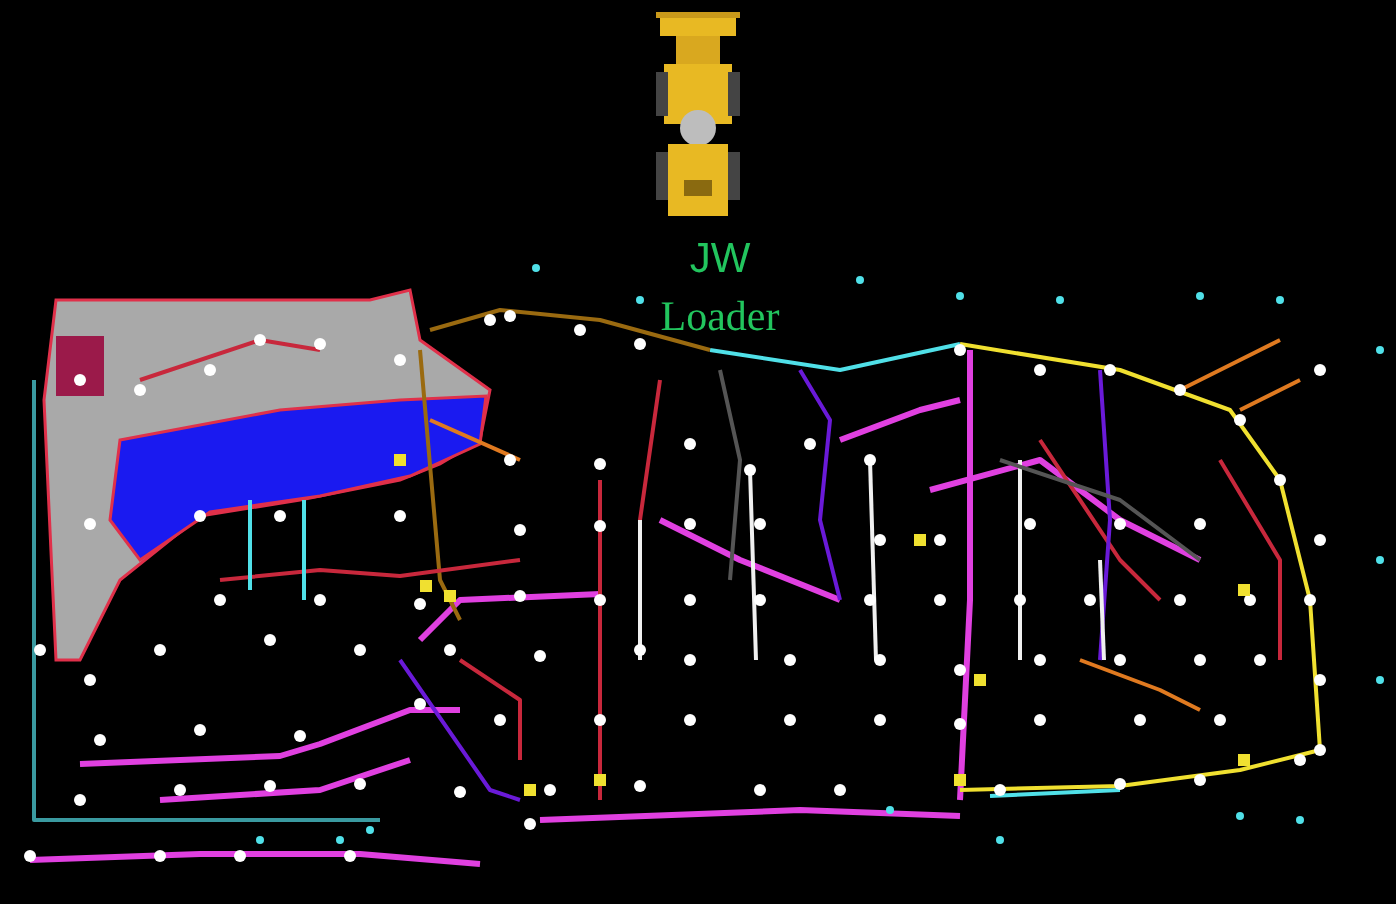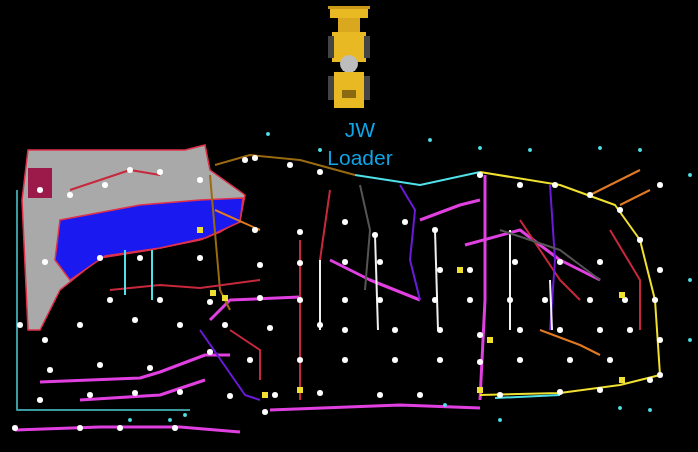--- a/index.html
+++ b/index.html
@@ -1,20 +1,20 @@
 <!DOCTYPE html>
 <html><head>
 <meta charset="utf-8">
 <style>
   html,body{margin:0;padding:0;background:#000;}
   body{width:698px;height:452px;overflow:hidden;position:relative;font-family:"Liberation Sans",sans-serif;}
   #map{position:absolute;left:0;top:0;width:698px;height:452px;}
   .equip{position:absolute;left:326px;top:6px;width:46px;height:104px;}
-  .equip-label{position:absolute;left:300px;width:120px;text-align:center;color:#0ea5e9;font-size:21px;line-height:24px;font-family:"Liberation Sans",sans-serif;}
-  .l1{top:118px;} .l2{top:146px;}
+  .equip-label{position:absolute;left:300px;width:120px;text-align:center;color:#22c55e;font-size:21px;line-height:24px;font-family:"Liberation Sans",sans-serif;}
+  .l1{top:118px;} .l2{top:146px;font-family:Liberation Serif, serif;}
 </style>
 </head>
 <body>
 
 <svg id="map" viewBox="0 0 698 452" xmlns="http://www.w3.org/2000/svg">
   <g>
     <polygon id="stope-outline" fill="#a9a9a9" stroke="#e0304a" stroke-width="1.5" points="28,150 185,150 205,145 210,170 245,195 240,220 220,232 200,240 150,250 100,258 60,290 40,330 28,330 22,200"></polygon>
     <polygon id="stope-blue" fill="#1a1af0" stroke="#e0304a" stroke-width="1.5" points="60,220 140,205 200,200 243,198 240,222 205,238 160,248 105,256 70,280 55,260"></polygon>
     <polygon id="stope-maroon" fill="#9b1a4a" points="28,168 52,168 52,198 28,198"></polygon>
   </g>

